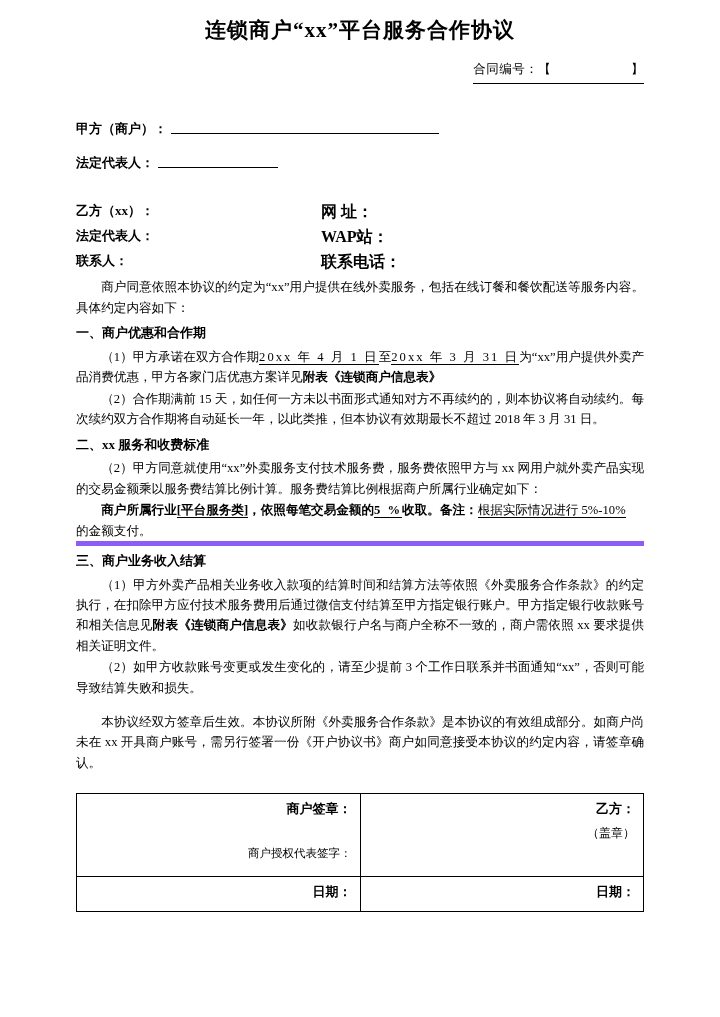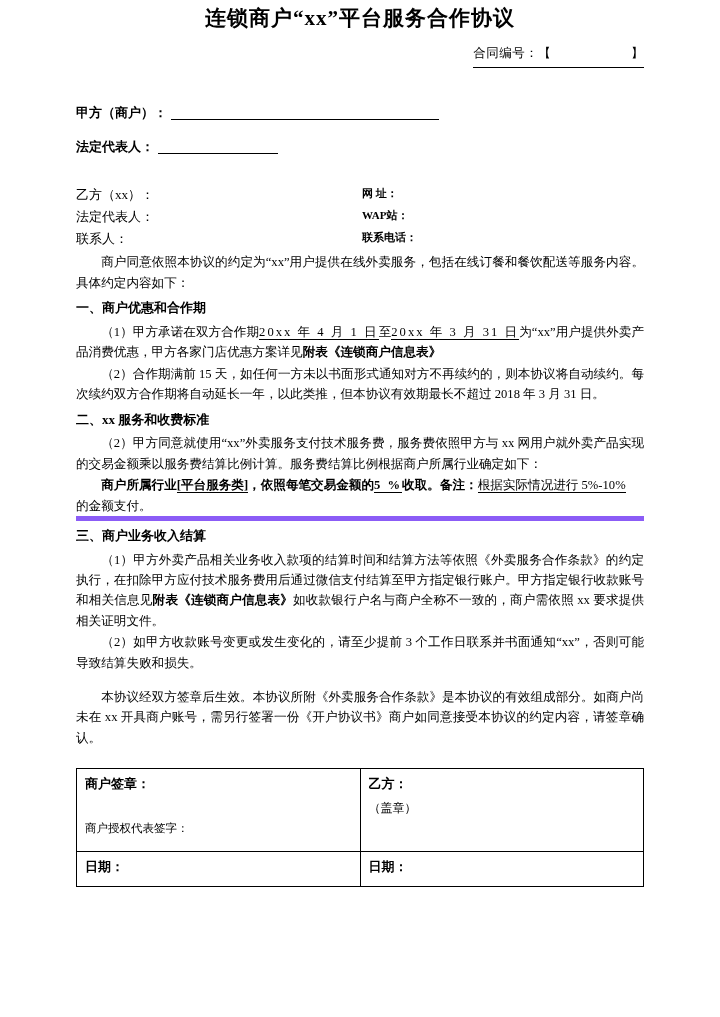--- a/index.html
+++ b/index.html
@@ -22,21 +22,21 @@
     padding: 0 76px;
     position: relative;
   }
 
   
   .title {
     text-align: center;
     font-size: 21px;
     font-weight: bold;
     letter-spacing: 1px;
-    margin: 4px;
+    margin: 16px;
     line-height: 1.4;
     font-family: "Liberation Serif", "DejaVu Serif", serif;
   }
   .contract-no-row {
     display: flex;
     justify-content: flex-end;
     margin-top: 12px;
   }
   .contract-no {
     font-size: 12.5px;
@@ -48,43 +48,43 @@
 
   
   .parties {
     margin-top: 36px;
   }
   .party-line {
     font-size: 13px;
     font-weight: bold;
     margin-bottom: 16px;
     display: flex;
-    align-items: center;
+    align-items: flex-start;
     white-space: nowrap;
   }
   .blank-long {
     display: inline-block;
     width: 268px;
     border-bottom: 1px solid #000;
     margin-left: 4px;
     height: 13px;
   }
   .blank-short {
     display: inline-block;
     width: 120px;
     border-bottom: 1px solid #000;
     margin-left: 4px;
     height: 13px;
   }
   .two-col {
     display: flex;
     margin-bottom: 4px;
   }
-  .two-col .c1 { width: 245px; font-size: 13px; font-weight: normal; }
-  .two-col .c2 { font-size: 11px; font-weight: bold; margin-left: 41px; }
+  .two-col .c1 { width: 245px; font-size: 13px; font-weight: bold; }
+  .two-col .c2 { font-size: 16px; font-weight: bold; }
   .gap-small { height: 14px; }
 
   
   .para {
     font-size: 12.6px;
     line-height: 1.62;
     text-align: justify;
     margin: 0 0 1px 0;
     text-indent: 2em;
   }
@@ -121,20 +121,21 @@
     margin-top: 20px;
     width: 100%;
     border-collapse: collapse;
     table-layout: fixed;
   }
   .sig-table td {
     border: 1px solid #000;
     vertical-align: top;
     padding: 6px 8px 6px 8px;
     font-size: 12.6px;
+    text-align: right;
   }
   .sig-cell-main { height: 70px; }
   .sig-cell-date { height: 22px; margin-left: 35px; }
   .sig-title {
     font-weight: bold;
     font-size: 13px;
     margin-bottom: 2px;
   }
   .sig-sub {
     font-size: 11.5px;

